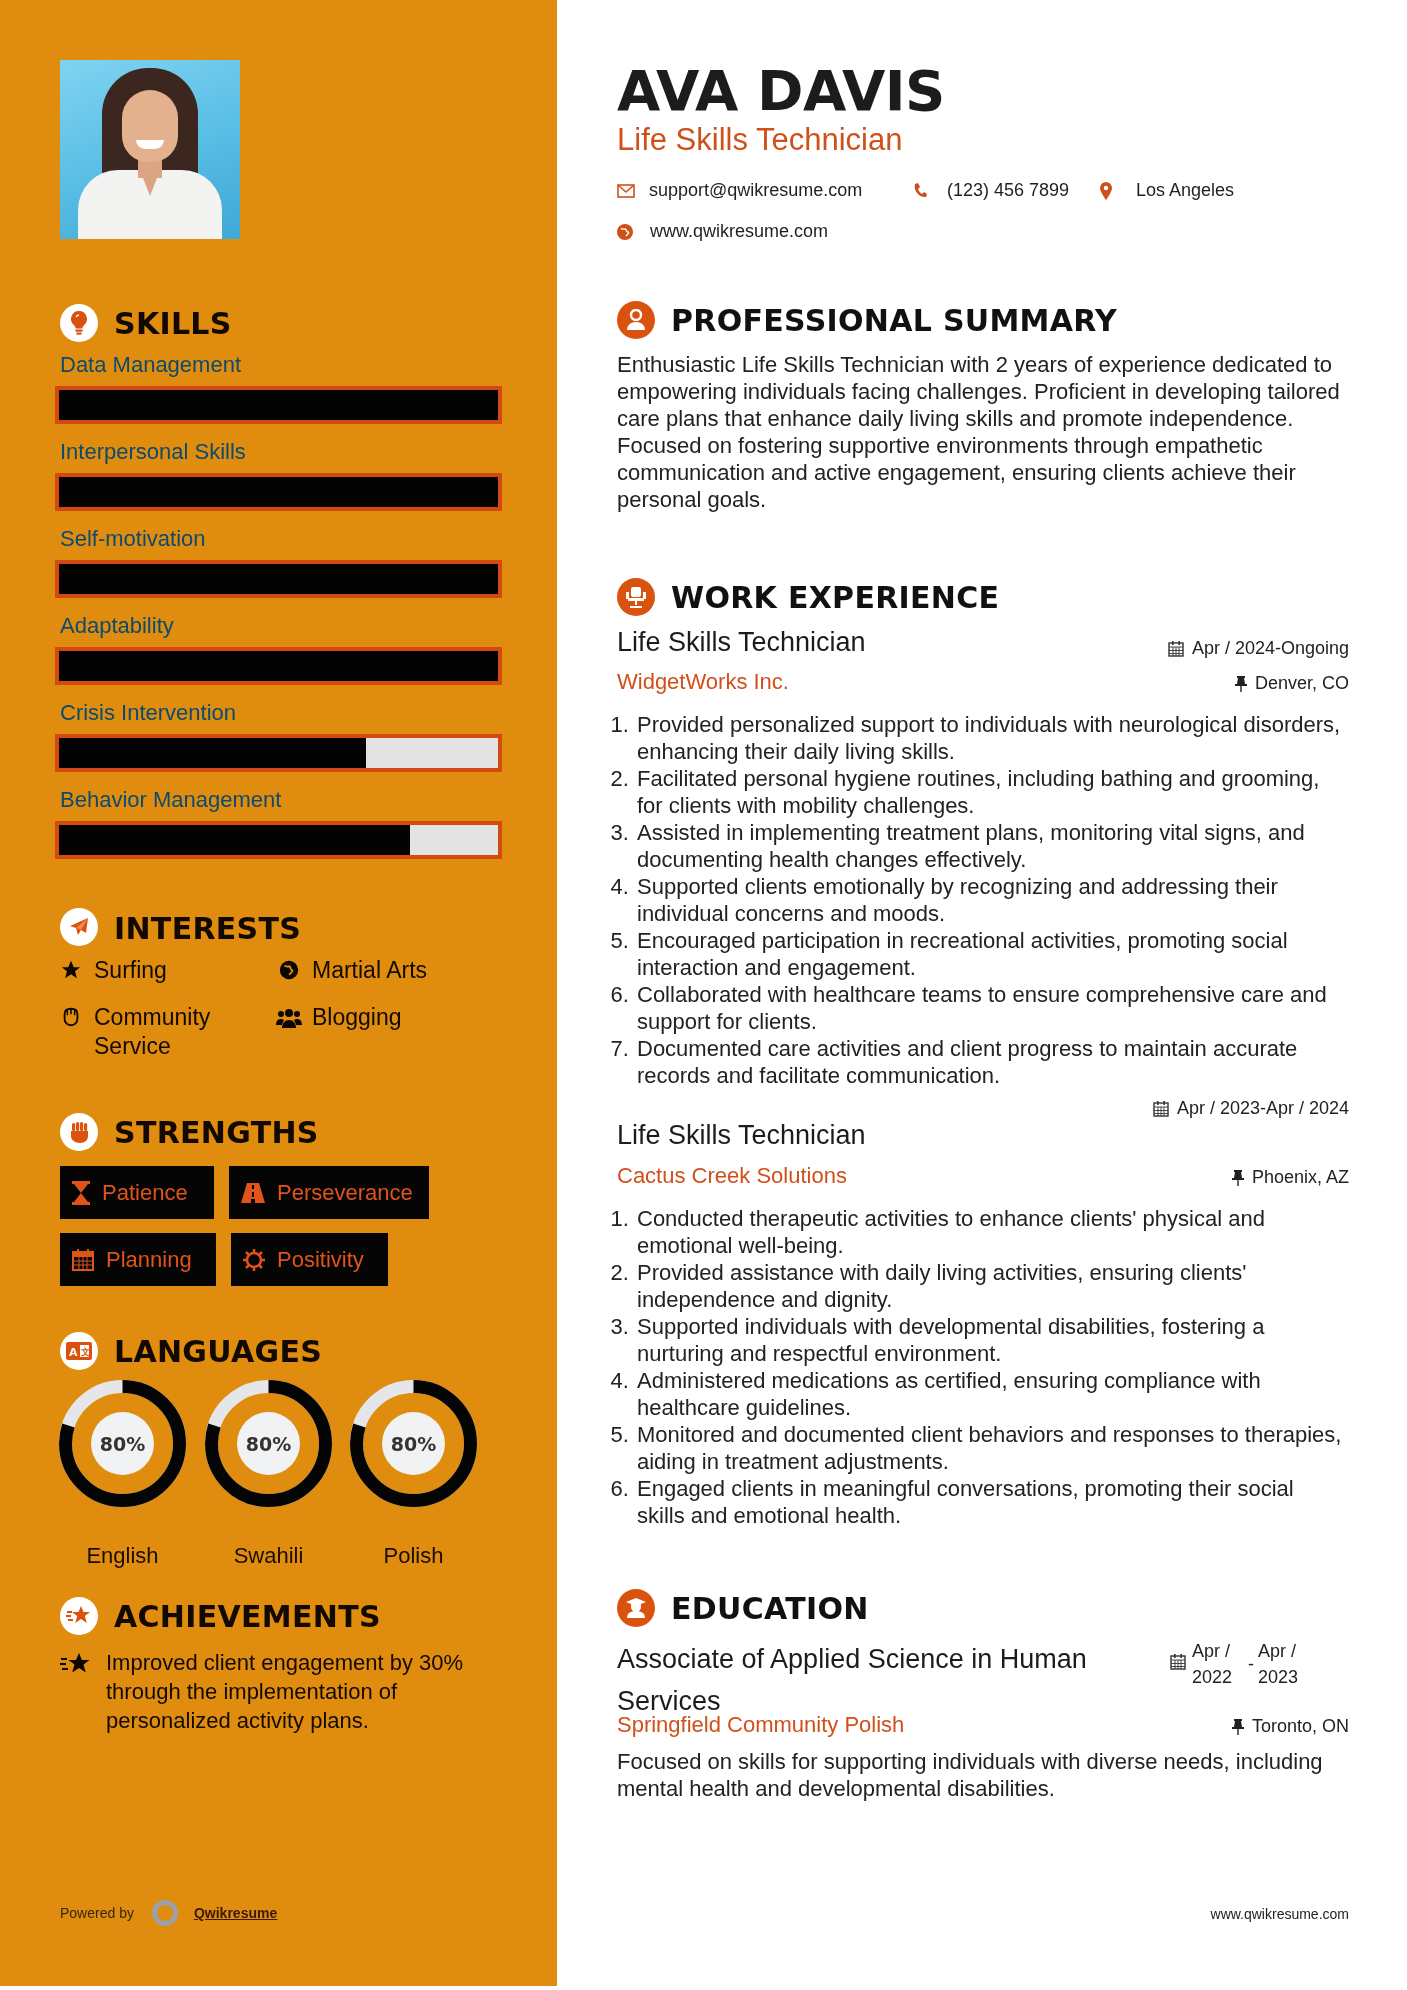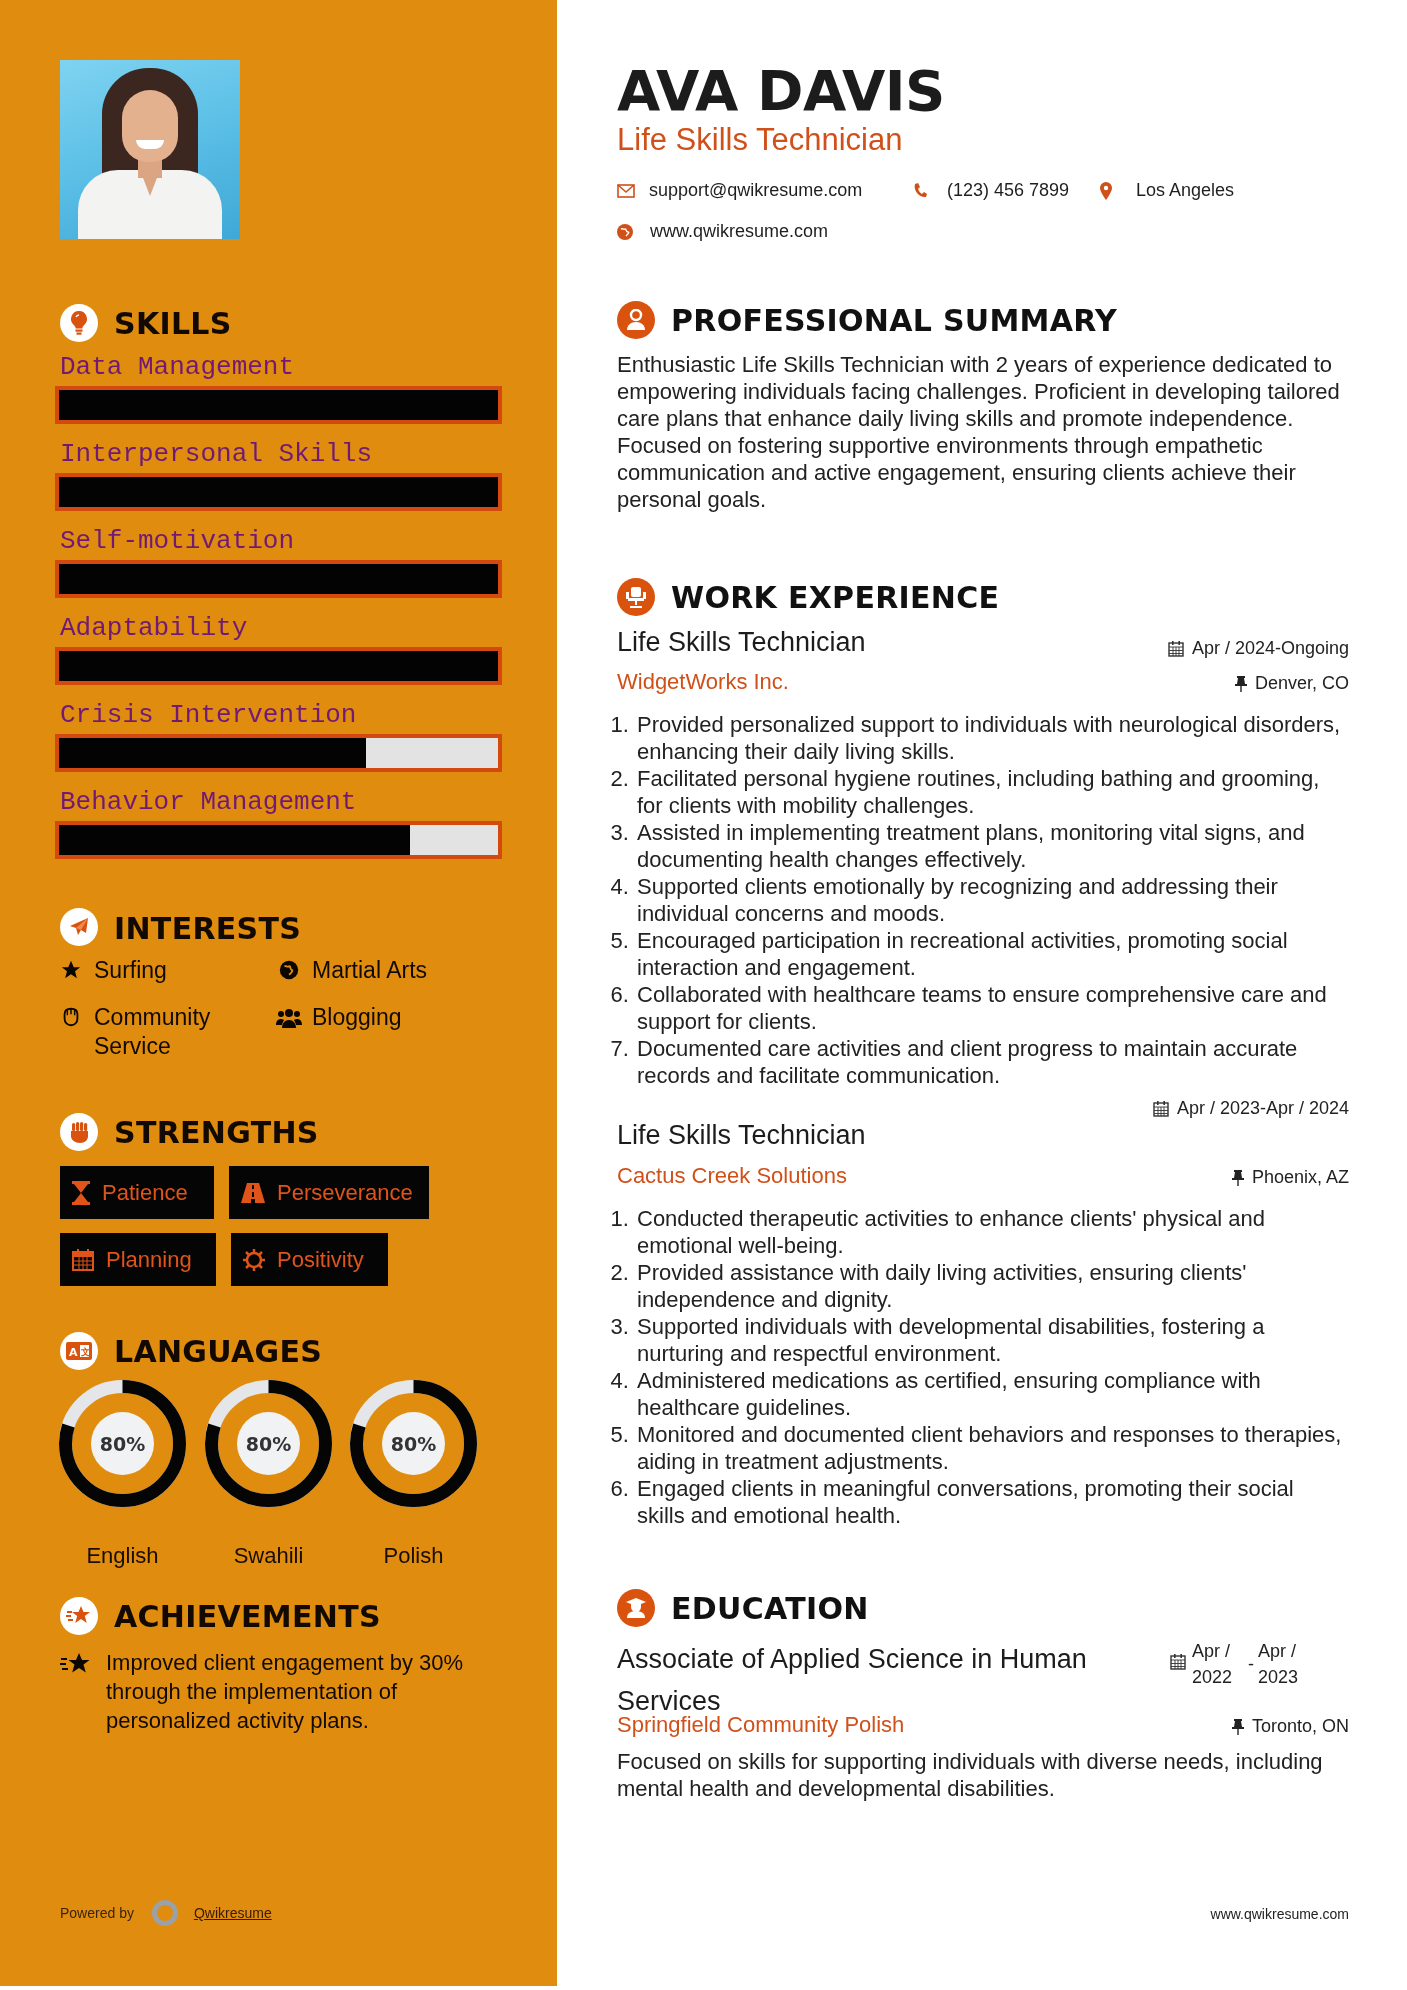--- a/index.html
+++ b/index.html
@@ -17,42 +17,42 @@
   .photo .neck { position: absolute; left: 78px; top: 96px; width: 24px; height: 22px; background: #dba482; }
   .photo .shirt { position: absolute; left: 18px; top: 110px; width: 144px; height: 80px; background: #f3f3f1; border-radius: 40px 40px 0 0; }
   .photo .collar { position: absolute; left: 80px; top: 110px; width: 0; height: 0; border-left: 10px solid transparent; border-right: 10px solid transparent; border-top: 26px solid #dba482; }
 
   .sec-head { position: absolute; display: flex; align-items: center; }
   .sec-icon { width: 38px; height: 38px; border-radius: 50%; background: #fff; display: flex; align-items: center; justify-content: center; margin-right: 16px; flex: none; }
   .sec-icon.orange { background: #D9530F; }
   .sec-title { font-family: "DejaVu Sans", sans-serif; font-weight: bold; font-size: 30px; color: #111; letter-spacing: 0.3px; }
   .sidebar .sec-title { color: #120a02; }
 
-  .skill-label { position: absolute; left: 60px; font-size: 26px; color: #701a75; font-family: Liberation Mono, monospace; }
+  .skill-label { position: absolute; left: 60px; font-size: 22px; color: #0c4a6e; }
   .skill-bar { position: absolute; left: 55px; width: 447px; height: 38px; border: 4px solid #D24A10; background: #e3e3e3; }
   .skill-fill { height: 100%; background: #030303; }
 
   .interest { position: absolute; display: flex; align-items: flex-start; font-size: 23px; color: #120a02; line-height: 29px; }
   .interest .ic { width: 26px; margin-right: 10px; display: flex; justify-content: center; padding-top: 3px; }
 
   .tag { position: absolute; height: 53px; background: #050505; display: flex; align-items: center; padding-left: 12px; padding-right: 12px; font-size: 22px; color: #E0541A; }
   .tag .ic { margin-right: 12px; display: flex; }
 
   .lang { position: absolute; width: 127px; text-align: center; }
   .lang .ring { width: 127px; height: 127px; position: relative; }
   .lang .ring svg { position: absolute; left: 0; top: 0; }
   .lang .inner { position: absolute; left: 32px; top: 32px; width: 63px; height: 63px; border-radius: 50%; background: #f1f2f4; display: flex; align-items: center; justify-content: center; font-family: "DejaVu Sans", sans-serif; font-weight: bold; font-size: 19px; color: #333; }
   .lang .lname { font-size: 22px; color: #1a0d00; margin-top: 36px; }
 
   .ach { position: absolute; left: 60px; width: 440px; display: flex; font-size: 22px; line-height: 29px; color: #120a02; }
   .ach .ic { width: 36px; flex: none; margin-right: 10px; padding-top: 3px; }
 
   .powered { position: absolute; left: 60px; top: 1900px; display: flex; align-items: center; font-size: 14px; color: #3a2410; }
   .powered .q { width: 26px; height: 26px; border-radius: 50%; border: 5px solid #9aa1a8; margin: 0 16px 0 18px; }
-  .powered a { color: #3a1a05; text-decoration: underline; font-size: 14px; }
+  .powered a { color: #3a1a05; text-decoration: underline; font-size: 14px; font-weight: bold; }
 
   .name { position: absolute; left: 617px; top: 58px; font-family: "DejaVu Sans", sans-serif; font-weight: bold; font-size: 56px; color: #1c1c1c; letter-spacing: -0.5px; }
   .title { position: absolute; left: 617px; top: 122px; font-size: 31px; color: #D0501A; }
   .contact { position: absolute; display: flex; align-items: center; font-size: 18px; color: #1f1f1f; }
   .contact .ic { margin-right: 14px; display: flex; }
 
   .r-sec { position: absolute; left: 617px; }
   .summary { position: absolute; left: 617px; top: 351px; width: 730px; font-size: 22px; line-height: 27px; color: #222; }
 
   .job-title { position: absolute; left: 617px; font-size: 27px; color: #1c1c1c; }

